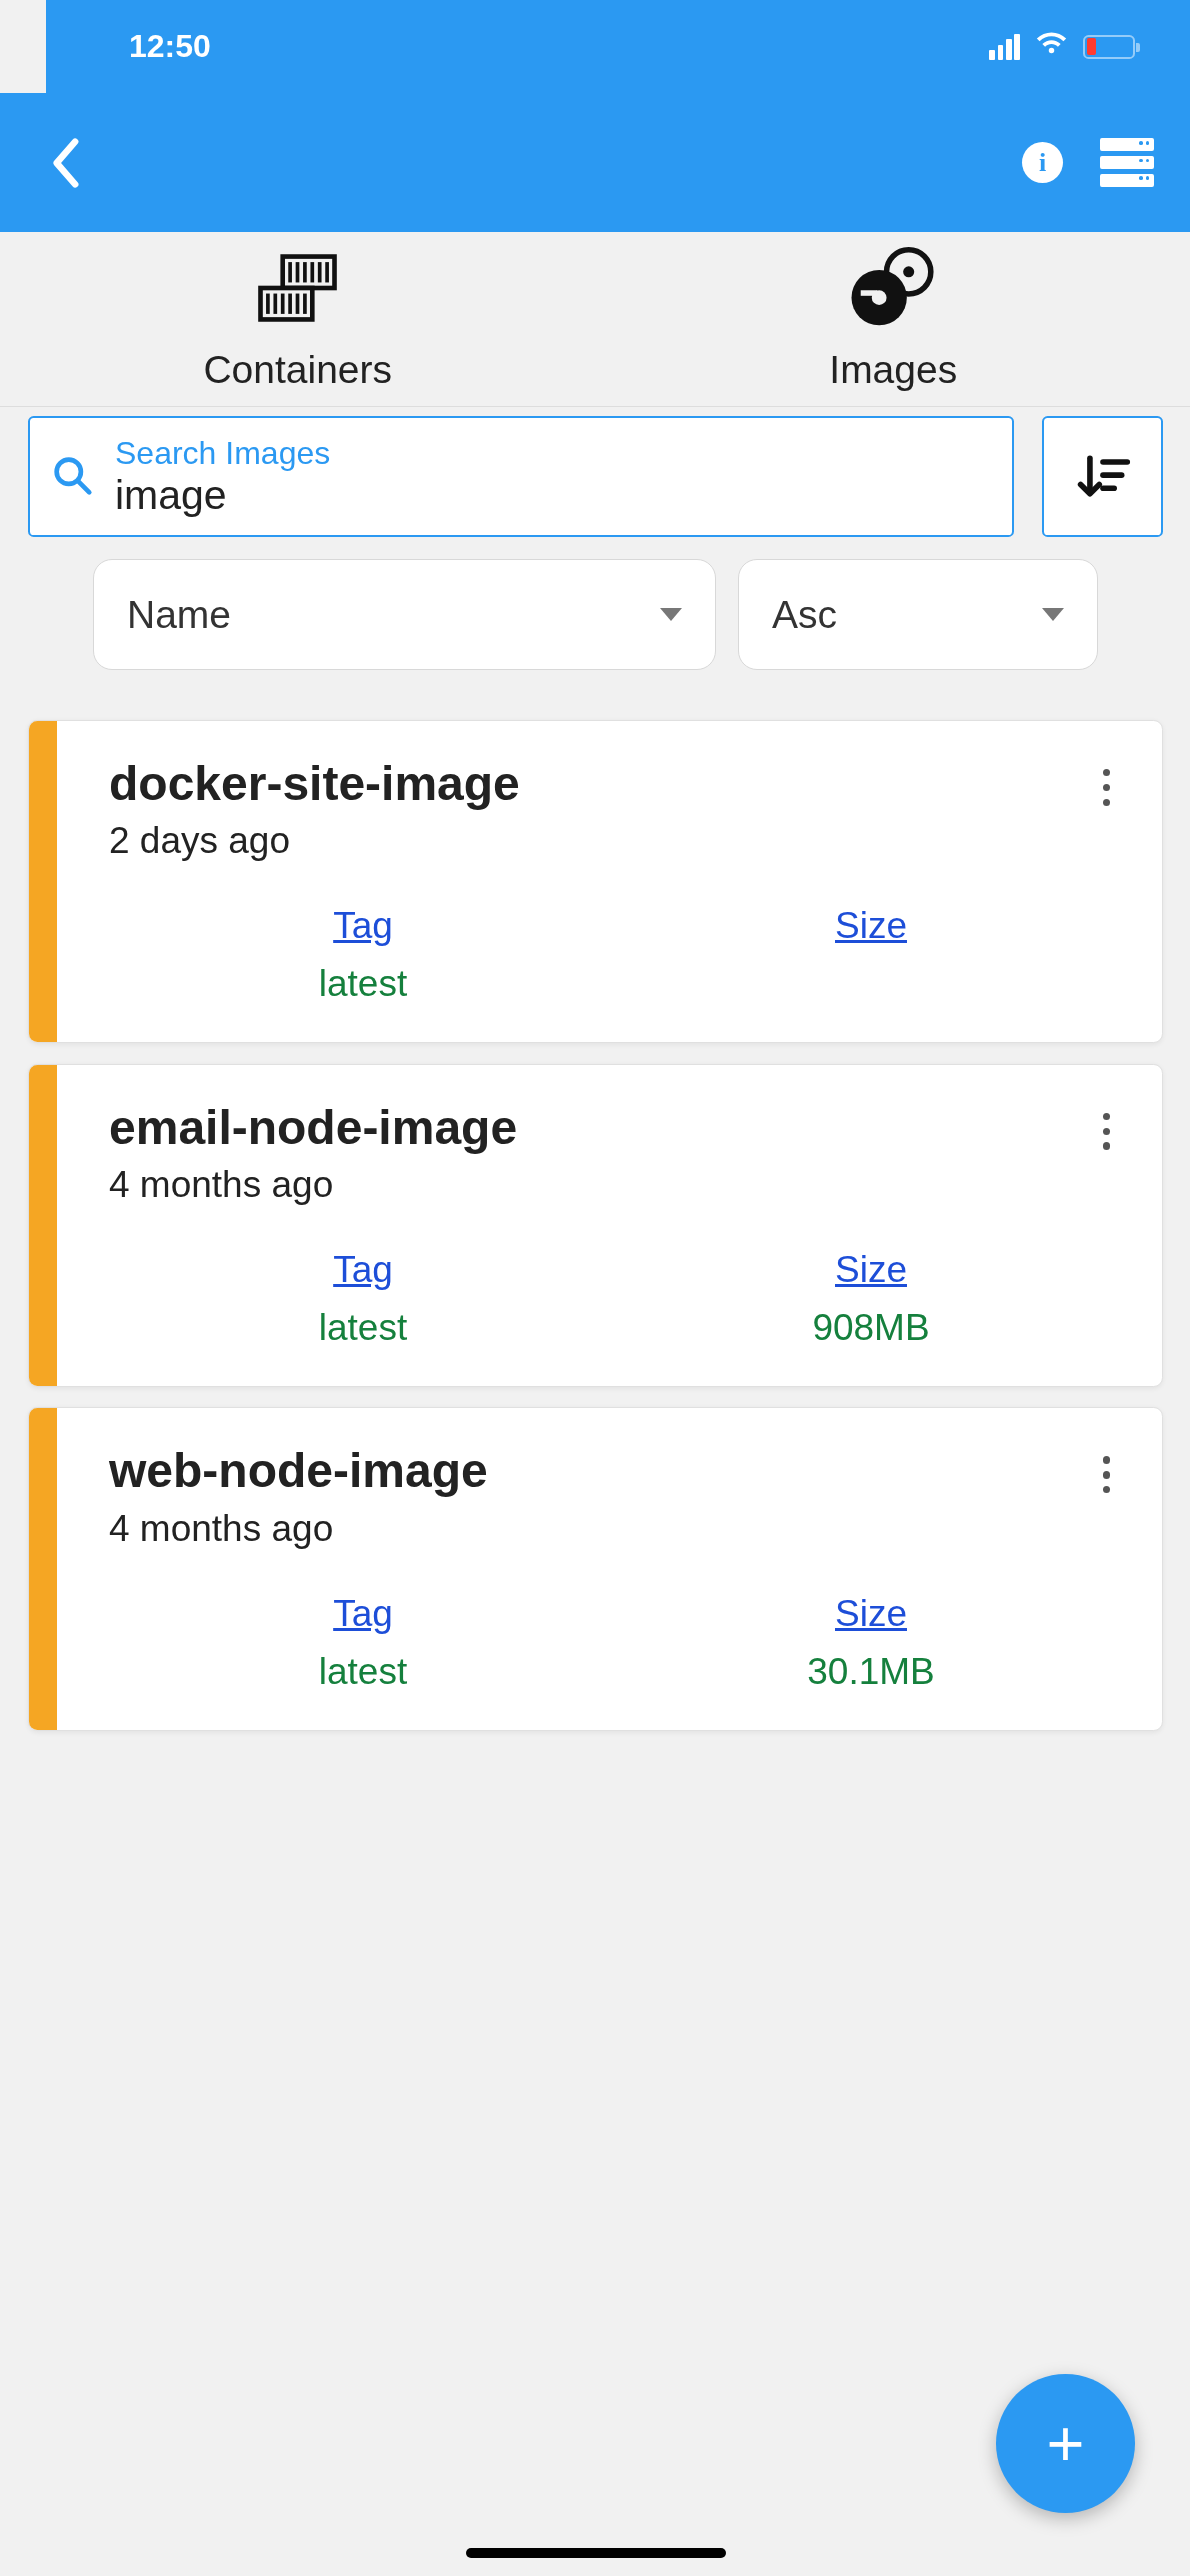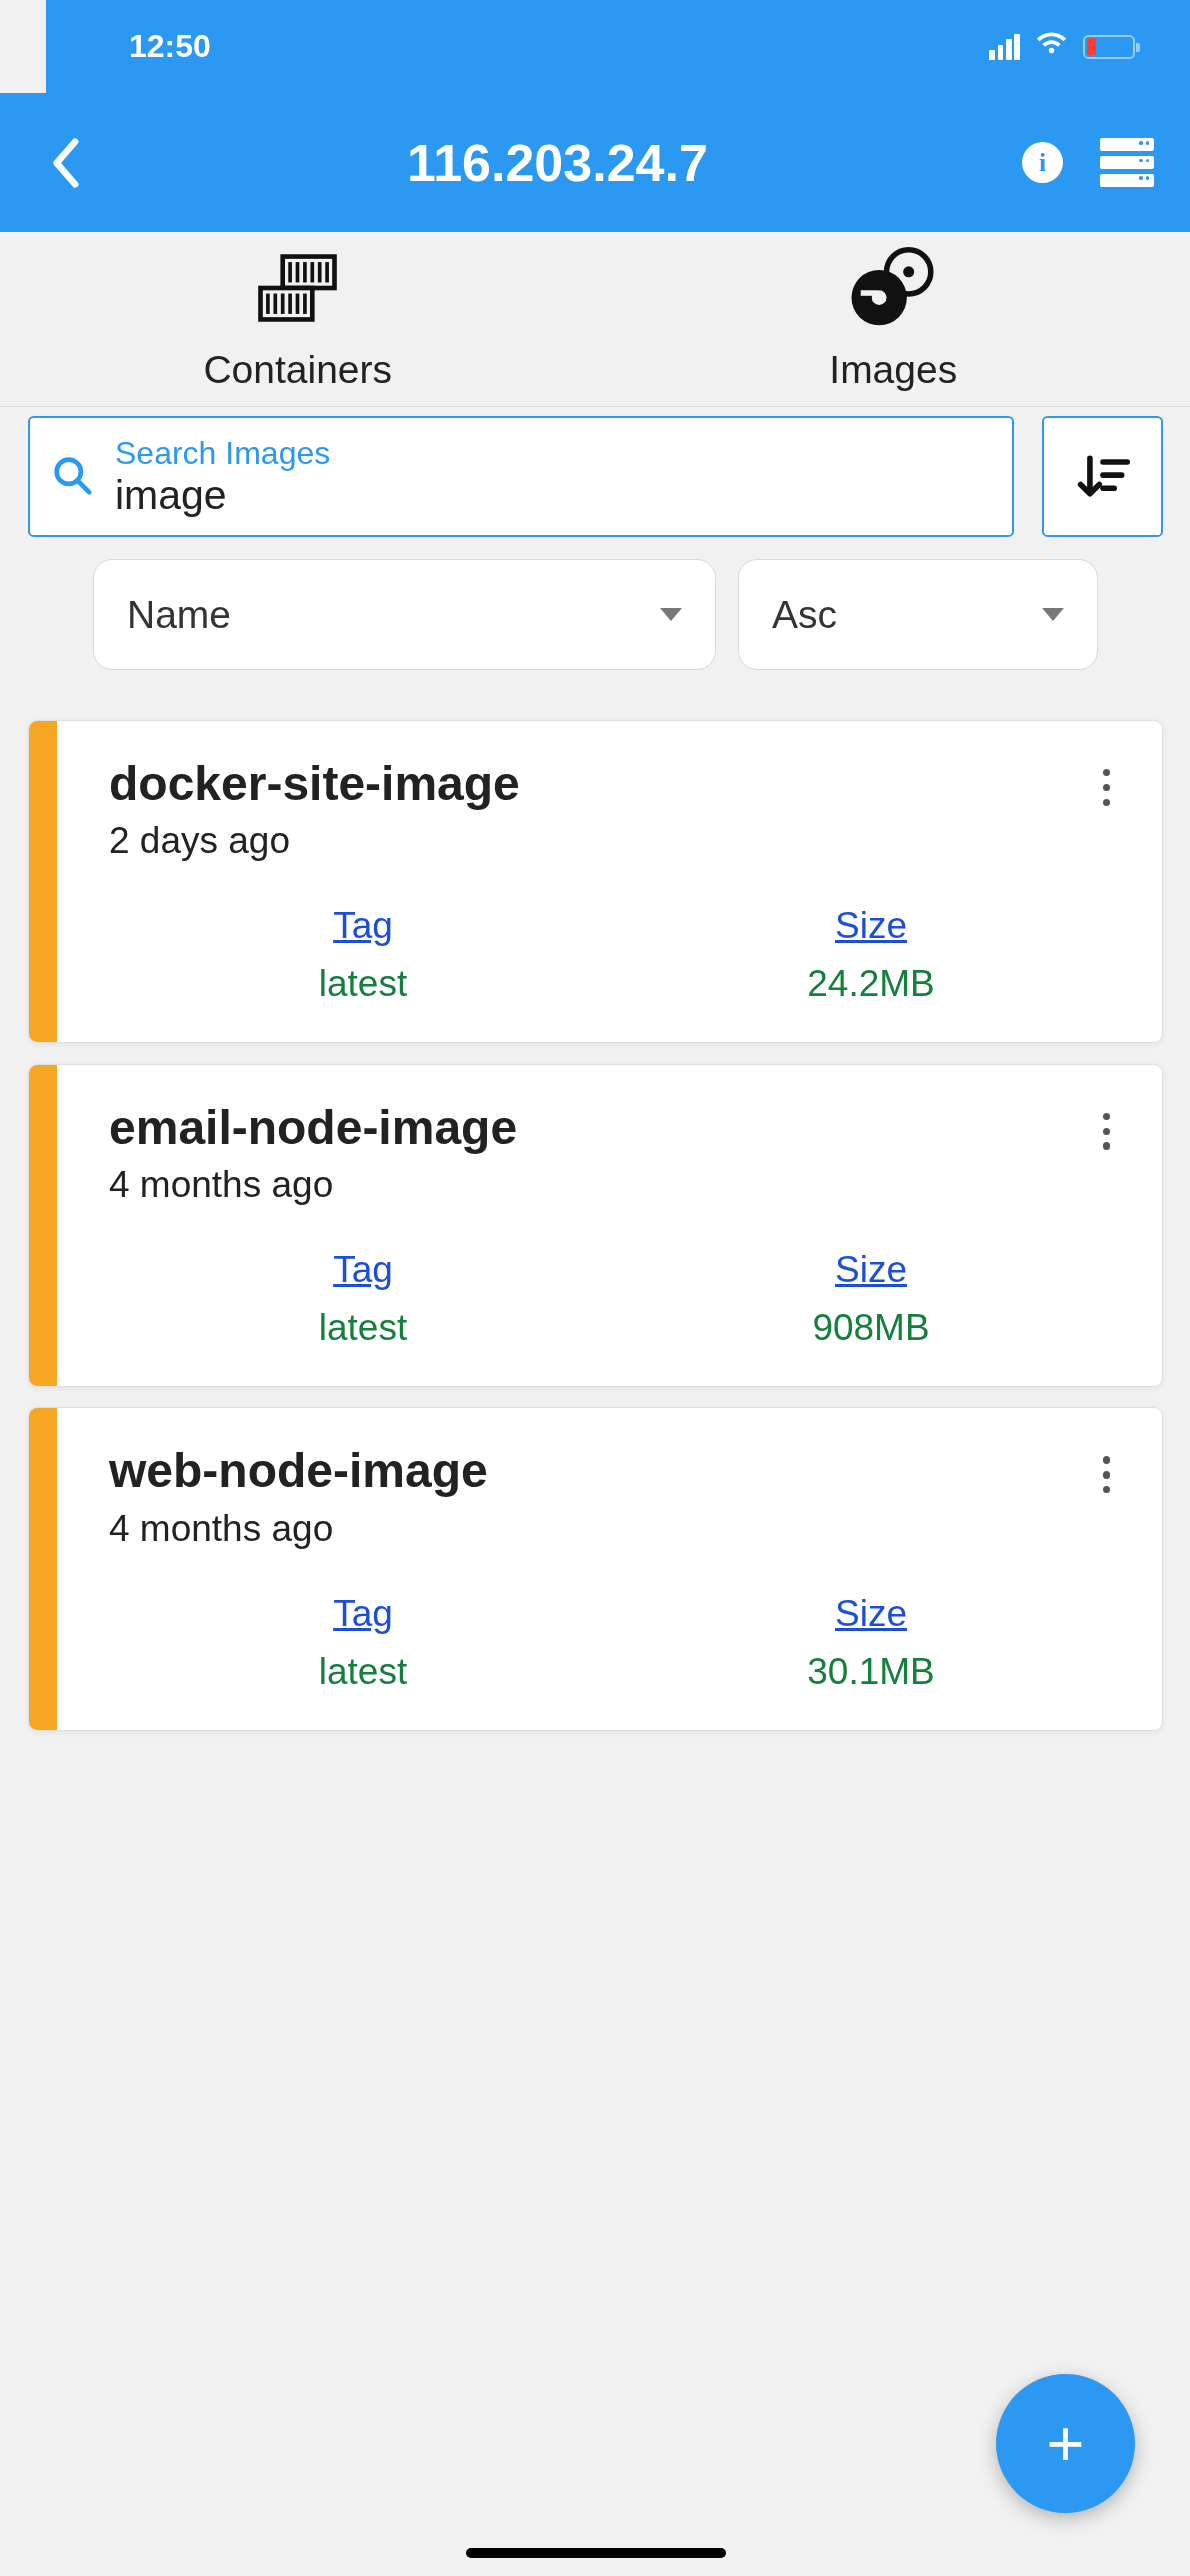--- a/index.html
+++ b/index.html
@@ -176,21 +176,20 @@
     </div>
   </div>
 </div>
 
 <div class="nav-bar">
   <div class="nav-back">
     <svg width="32" height="50" viewBox="0 0 34 54">
         <path d="M28 4 L8 27 L28 50" stroke="#fff" stroke-width="7" fill="none" stroke-linecap="round" stroke-linejoin="round"></path>
       </svg>
   </div>
-  <div class="nav-title">116.203.24.7</div>
   <div class="nav-actions">
     <div class="info-icon">i</div>
     <div class="server-icon">
       <div class="row"></div>
         <div class="row"></div>
         <div class="row"></div>
     </div>
   </div>
 </div>
 
@@ -281,21 +280,20 @@
             <span></span>
           </div>
       </div>
       <div class="card-meta">
         <div class="meta-col">
           <div class="meta-label">Tag</div>
           <div class="meta-value">latest</div>
         </div>
         <div class="meta-col">
           <div class="meta-label">Size</div>
-          <div class="meta-value">24.2MB</div>
         </div>
       </div>
     </div>
   </div>
 
   <div class="card">
     <div class="card-stripe"></div>
     <div class="card-body">
       <div class="card-header">
         <div>

